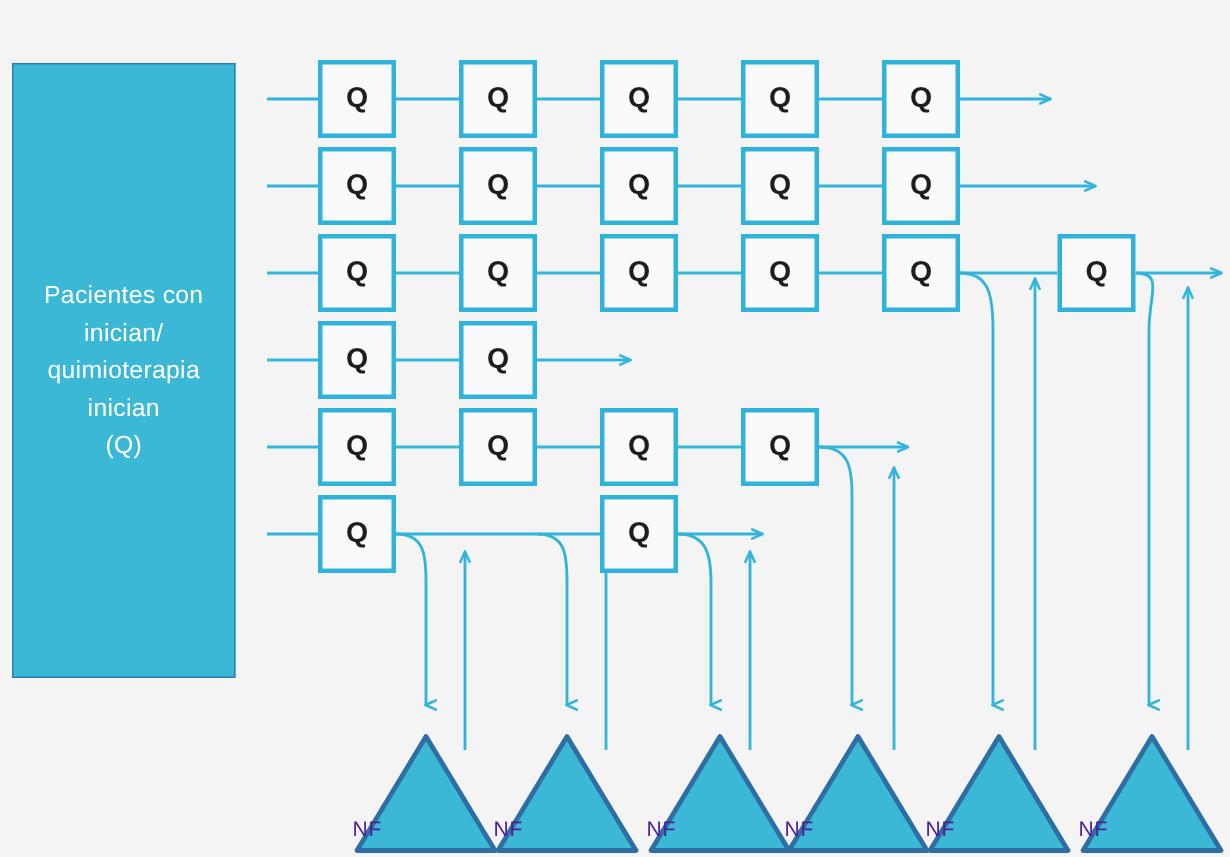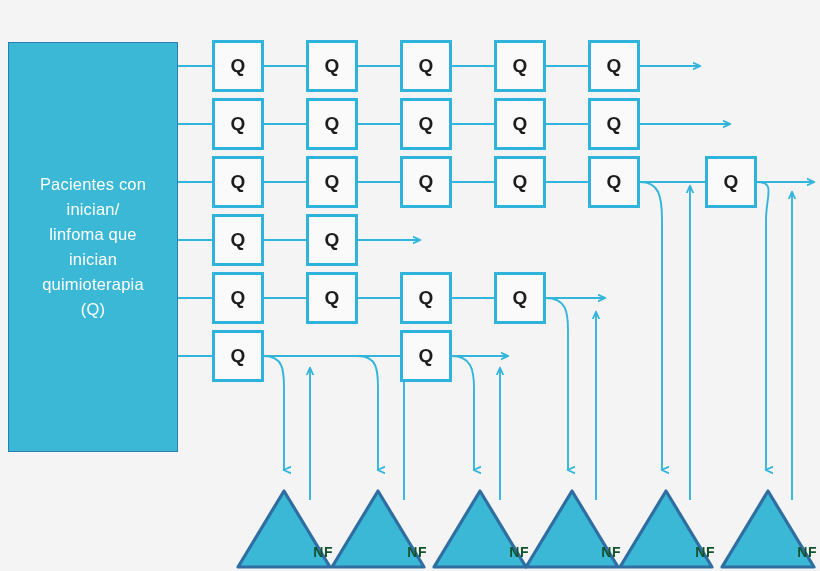--- a/index.html
+++ b/index.html
@@ -8,21 +8,21 @@
     width:820px;height:571px;
     background:#f4f4f4;
     font-family:"Liberation Sans", sans-serif;
     overflow:hidden;
   }
   #stage{position:relative;width:820px;height:571px;background:#f4f4f4;}
   #wires{position:absolute;left:0;top:0;width:820px;height:571px;}
 
   .cohort-box{
     position:absolute;
-    left:8px;top:42px;width:170px;height:410px;
+    left:8px;top:42px;width:149px;height:410px;
     background:#3bb8d6;
     border:1px solid #2b7fb0;
     box-sizing:border-box;
     display:flex;align-items:center;justify-content:center;
     color:#ffffff;
     font-size:16.5px;
     line-height:25px;
     text-align:center;
     letter-spacing:.2px;
   }
@@ -44,24 +44,24 @@
   .nf-tri{
     position:absolute;
     width:98px;height:82px;
     z-index:2;
   }
   .nf-tri svg{display:block;}
   .nf-label{
     position:absolute;
     left:0;right:0;
     bottom:10px;
-    text-align:right;
-    color:#14532d;
+    text-align:left;
+    color:#4c1d95;
     font-size:14px;
-    font-weight:bold;
+    font-weight:normal;
     letter-spacing:.5px;
     pointer-events:none;
   }
 </style>
 </head>
 <body>
 
 <div id="stage">
 
   <svg id="wires" viewBox="0 0 820 571" width="820" height="571" aria-hidden="true">
@@ -135,23 +135,22 @@
       <path d="M452,356 C 471,356 474,370 474,388 L474,470" marker-end="url(#ahd)"></path>
 
       <line x1="500" y1="500" x2="500" y2="368" marker-end="url(#ah)"></line>
     </g>
   </svg>
 
   <div class="cohort-box">
     <span>
         <div>Pacientes con</div>
         <div>inician/</div>
-        <div>linfoma que</div>
+        <div>quimioterapia</div>
         <div>inician</div>
-        <div>quimioterapia</div>
         <div>(Q)</div>
       </span>
   </div>
 
   <div class="q-box" style="left:212px;top:40px">
       <span>Q</span>
     </div>
   <div class="q-box" style="left:306px;top:40px">
       <span>Q</span>
     </div>

